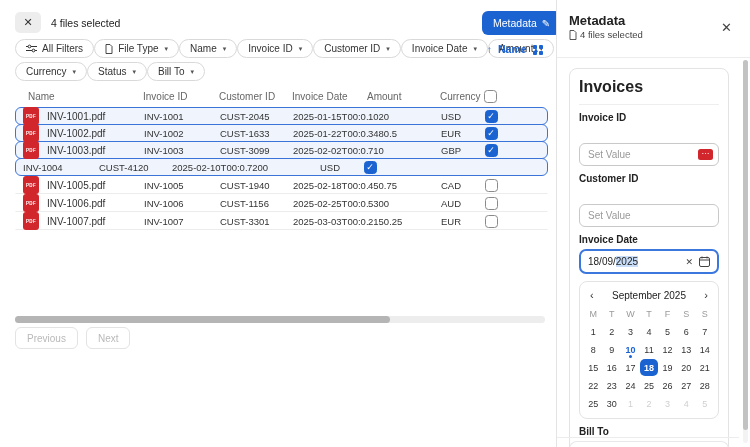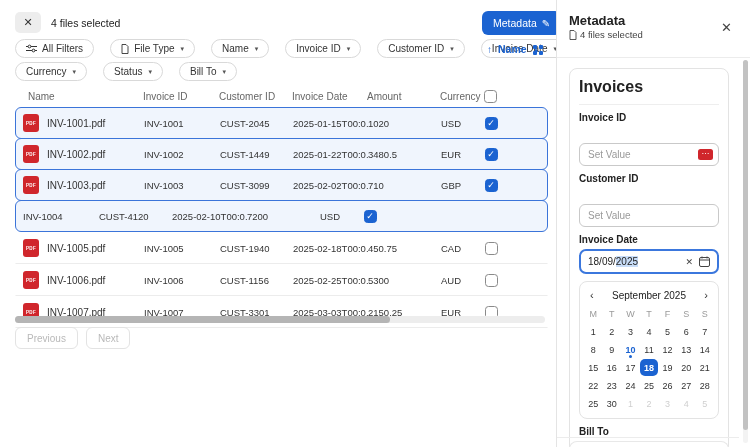--- a/index.html
+++ b/index.html
@@ -13,21 +13,21 @@
   .topbar { position:absolute; left:15px; top:12px; display:flex; align-items:center; gap:10px; }
   .clear-btn { width:26px; height:21px; background:#ededed; border:none; border-radius:5px;
     font-size:11px; color:#333; cursor:pointer; line-height:21px; }
   .sel-count { font-size:10.5px; color:#222; }
 
   .metadata-btn { position:absolute; left:482px; top:11px; height:24px; padding:0 11px;
     background:#1b63d1; color:#fff; border:none; border-radius:6px; font-size:10.5px;
     display:flex; align-items:center; gap:5px; cursor:pointer; }
   .metadata-btn .pencil { font-size:10px; }
 
-  .chips-row { position:absolute; left:15px; display:flex; gap:16px; }
+  .chips-row { position:absolute; left:15px; display:flex; gap:0; }
   #chips-row1 { top:39px; }
   #chips-row2 { top:62px; }
   .chip { display:flex; align-items:center; gap:5px; height:19px; padding:0 10px;
     border:1px solid #d9d9d9; border-radius:11px; background:#fff; font-size:10px;
     color:#333; cursor:pointer; white-space:nowrap; }
   .chip .chev { font-size:7px; color:#555; margin-left:1px; }
   .chip svg { display:block; }
 
   .sort-ctl { position:absolute; left:487px; top:43px; display:flex; align-items:center;
     gap:6px; color:#1b63d1; font-size:10.5px; font-weight:bold; cursor:pointer; }
@@ -41,21 +41,21 @@
   .thead { position:absolute; left:15px; top:90px; width:533px; display:flex;
     padding-left:7px; font-size:10px; color:#666; }
   .th { display:flex; align-items:center; }
   .c-name { width:121px; } .thead .c-name { padding-left:6px; }
   .c-inv { width:76px; } .c-cust { width:73px; }
   .c-date { width:75px; overflow:hidden; white-space:nowrap; }
   .c-amt { width:73px; } .c-cur { width:42px; overflow:hidden; white-space:nowrap; }
   .c-chk { width:16px; display:flex; align-items:center; justify-content:center; }
 
   #rows { position:absolute; left:15px; top:108px; width:533px; }
-  .row { display:flex; align-items:center; height:32px; padding-left:7px;
+  .row { display:flex; align-items:center; height:18px; padding-left:7px;
     border:1px solid transparent; border-bottom:1px solid #ececec; font-size:9.5px;
     color:#333; background:#fff; cursor:pointer; }
   .row.selected { background:#f0f5fd; border:1px solid #3b74d9; border-radius:6px; margin-top:-1px; }
   .row .c-name { display:flex; align-items:center; gap:8px; font-size:10px; }
   .pdf-ico { width:16px; height:18px; background:#d0262c; border-radius:3px; color:#fff;
     font-size:4.5px; font-weight:bold; display:flex; align-items:center; justify-content:center;
     flex:none; letter-spacing:.3px; }
   .cb { width:13px; height:13px; border:1.5px solid #8a8a8a; border-radius:3.5px; background:#fff;
     display:flex; align-items:center; justify-content:center; cursor:pointer; }
   .cb.on { background:#1b63d1; border-color:#1b63d1; color:#fff; font-size:9px; }
@@ -234,21 +234,21 @@
           <div class="c-chk">
             <div class="cb on">✓</div>
           </div>
         </div>
         <div class="row selected">
           <div class="c-name">
             <span class="pdf-ico">PDF</span>
             <span>INV-1002.pdf</span>
           </div>
           <div class="c-inv">INV-1002</div>
-          <div class="c-cust">CUST-1449</div>
+          <div class="c-cust">CUST-1633</div>
           <div class="c-date">2025-01-22T00:0...</div>
           <div class="c-amt">3480.5</div>
           <div class="c-cur">EUR</div>
           <div class="c-chk">
             <div class="cb on">✓</div>
           </div>
         </div>
         <div class="row selected">
           <div class="c-name">
             <span class="pdf-ico">PDF</span>

